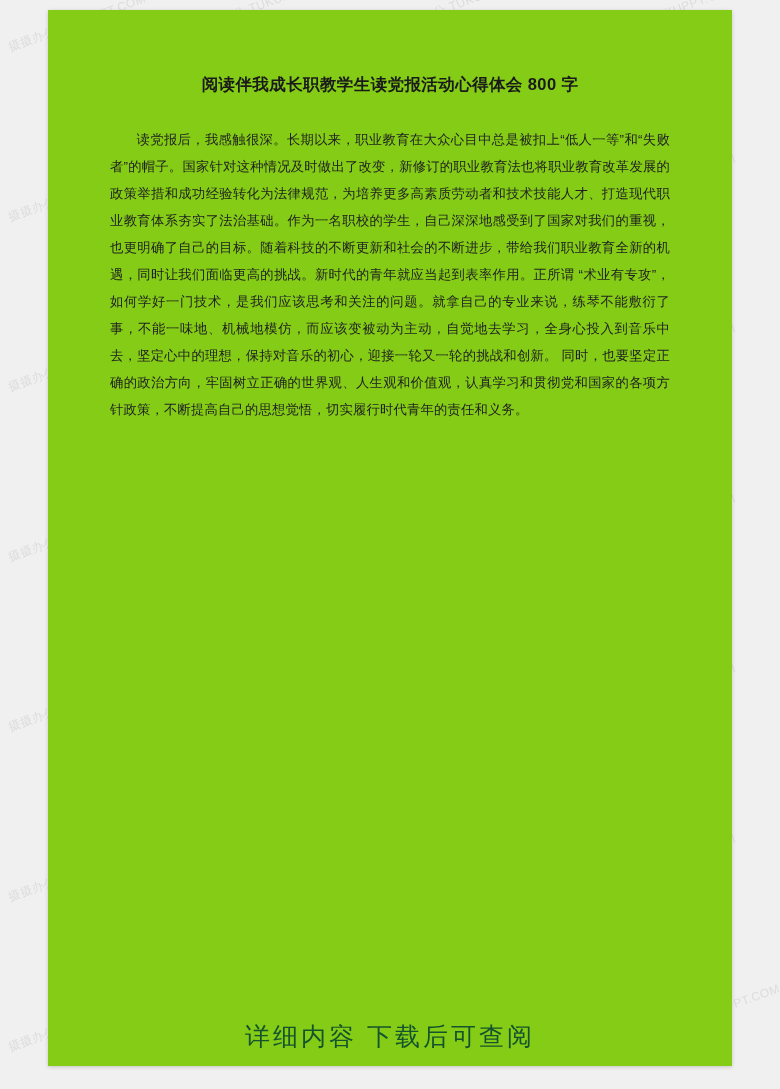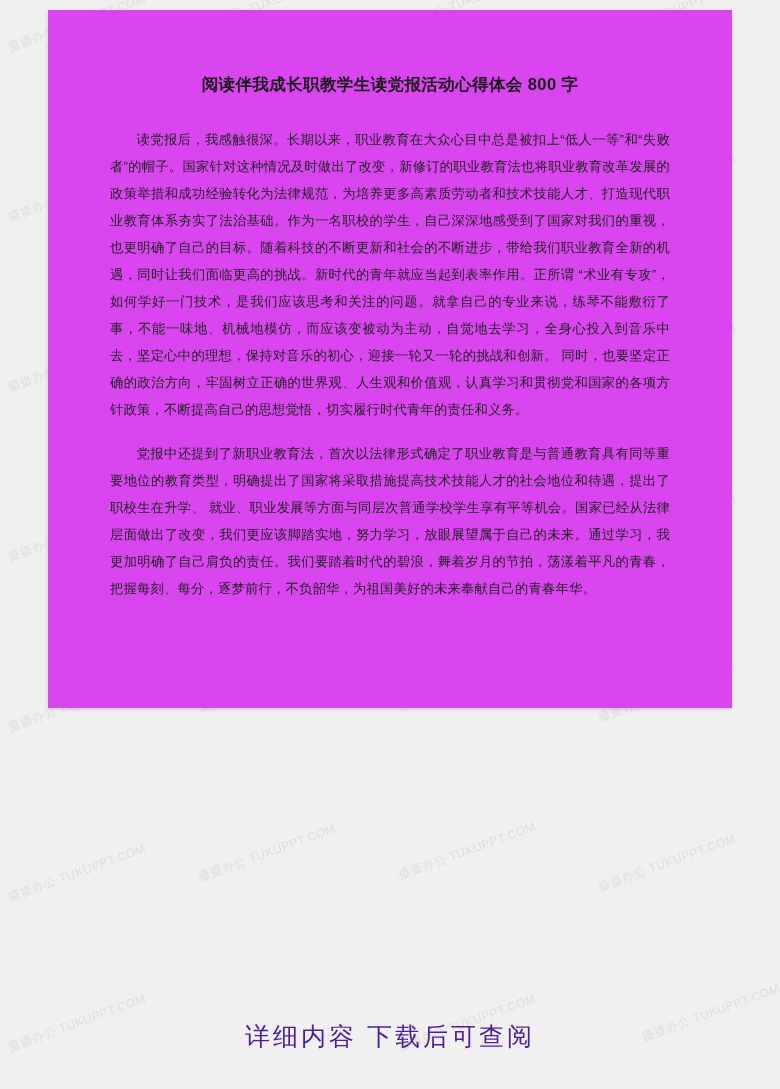--- a/index.html
+++ b/index.html
@@ -14,22 +14,22 @@
     position: relative;
     overflow: hidden;
   }
 
   
   .page-sheet {
     position: absolute;
     left: 48px;
     top: 10px;
     width: 684px;
-    height: 698px;
-    background: #d946ef;
+    height: 1056px;
+    background: #84cc16;
     box-shadow: 0 1px 4px rgba(0,0,0,0.18);
     overflow: hidden;
   }
 
   .doc-body {
     position: absolute;
     left: 0;
     top: 0;
     width: 684px;
     padding: 62px 62px 0 62px;
@@ -79,21 +79,21 @@
   }
 
   
   .bottom-caption {
     position: absolute;
     left: 0;
     top: 1020px;
     width: 780px;
     text-align: center;
     font-size: 25px;
-    color: #4c1d95;
+    color: #14532d;
     letter-spacing: 3px;
     font-family: "Liberation Sans", sans-serif;
   }
 </style>
 </head>
 <body>
 
 <div class="watermark-layer">
   <div class="wm" style="left:6px;  top:40px;">摄摄办公 TUKUPPT.COM</div>
   <div class="wm" style="left:196px;top:20px;">摄摄办公 TUKUPPT.COM</div>
@@ -127,17 +127,16 @@
 
   <div class="wm" style="left:6px;  top:1040px;">摄摄办公 TUKUPPT.COM</div>
   <div class="wm" style="left:396px;top:1040px;">摄摄办公 TUKUPPT.COM</div>
   <div class="wm" style="left:640px;top:1030px;">摄摄办公 TUKUPPT.COM</div>
 </div>
 
 <div class="page-sheet">
   <div class="doc-body">
     <h1 class="doc-title">阅读伴我成长职教学生读党报活动心得体会 800 字</h1>
     <p class="doc-para">读党报后，我感触很深。长期以来，职业教育在大众心目中总是被扣上“低人一等”和“失败者”的帽子。国家针对这种情况及时做出了改变，新修订的职业教育法也将职业教育改革发展的政策举措和成功经验转化为法律规范，为培养更多高素质劳动者和技术技能人才、打造现代职业教育体系夯实了法治基础。作为一名职校的学生，自己深深地感受到了国家对我们的重视，也更明确了自己的目标。随着科技的不断更新和社会的不断进步，带给我们职业教育全新的机遇，同时让我们面临更高的挑战。新时代的青年就应当起到表率作用。正所谓 “术业有专攻”，如何学好一门技术，是我们应该思考和关注的问题。就拿自己的专业来说，练琴不能敷衍了事，不能一味地、机械地模仿，而应该变被动为主动，自觉地去学习，全身心投入到音乐中去，坚定心中的理想，保持对音乐的初心，迎接一轮又一轮的挑战和创新。 同时，也要坚定正确的政治方向，牢固树立正确的世界观、人生观和价值观，认真学习和贯彻党和国家的各项方针政策，不断提高自己的思想觉悟，切实履行时代青年的责任和义务。</p>
-    <p class="doc-para">党报中还提到了新职业教育法，首次以法律形式确定了职业教育是与普通教育具有同等重要地位的教育类型，明确提出了国家将采取措施提高技术技能人才的社会地位和待遇，提出了职校生在升学、 就业、职业发展等方面与同层次普通学校学生享有平等机会。国家已经从法律层面做出了改变，我们更应该脚踏实地，努力学习，放眼展望属于自己的未来。通过学习，我更加明确了自己肩负的责任。我们要踏着时代的碧浪，舞着岁月的节拍，荡漾着平凡的青春，把握每刻、每分，逐梦前行，不负韶华，为祖国美好的未来奉献自己的青春年华。</p>
   </div>
 </div>
 
 <div class="bottom-caption">详细内容 下载后可查阅</div>
 
 </body></html>

